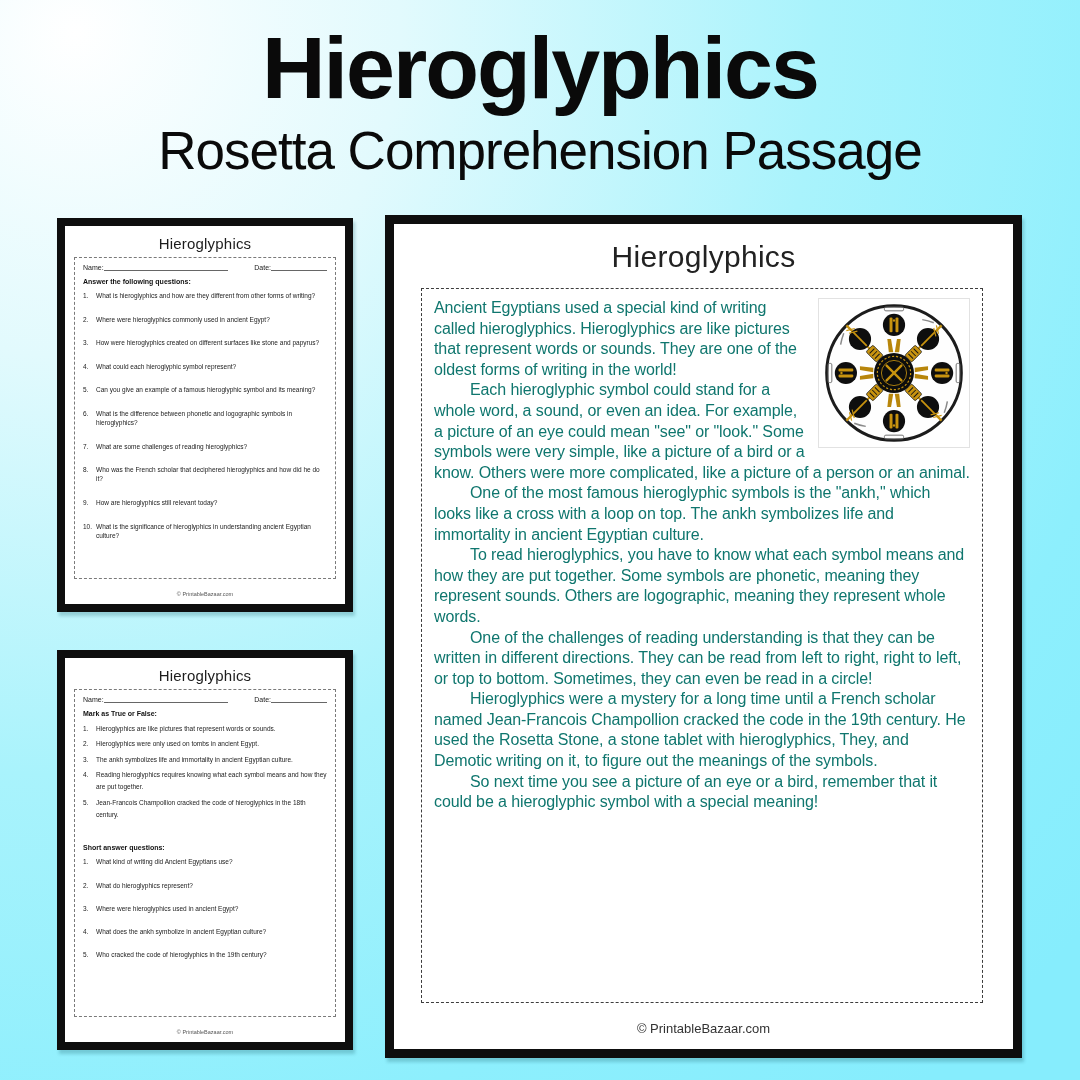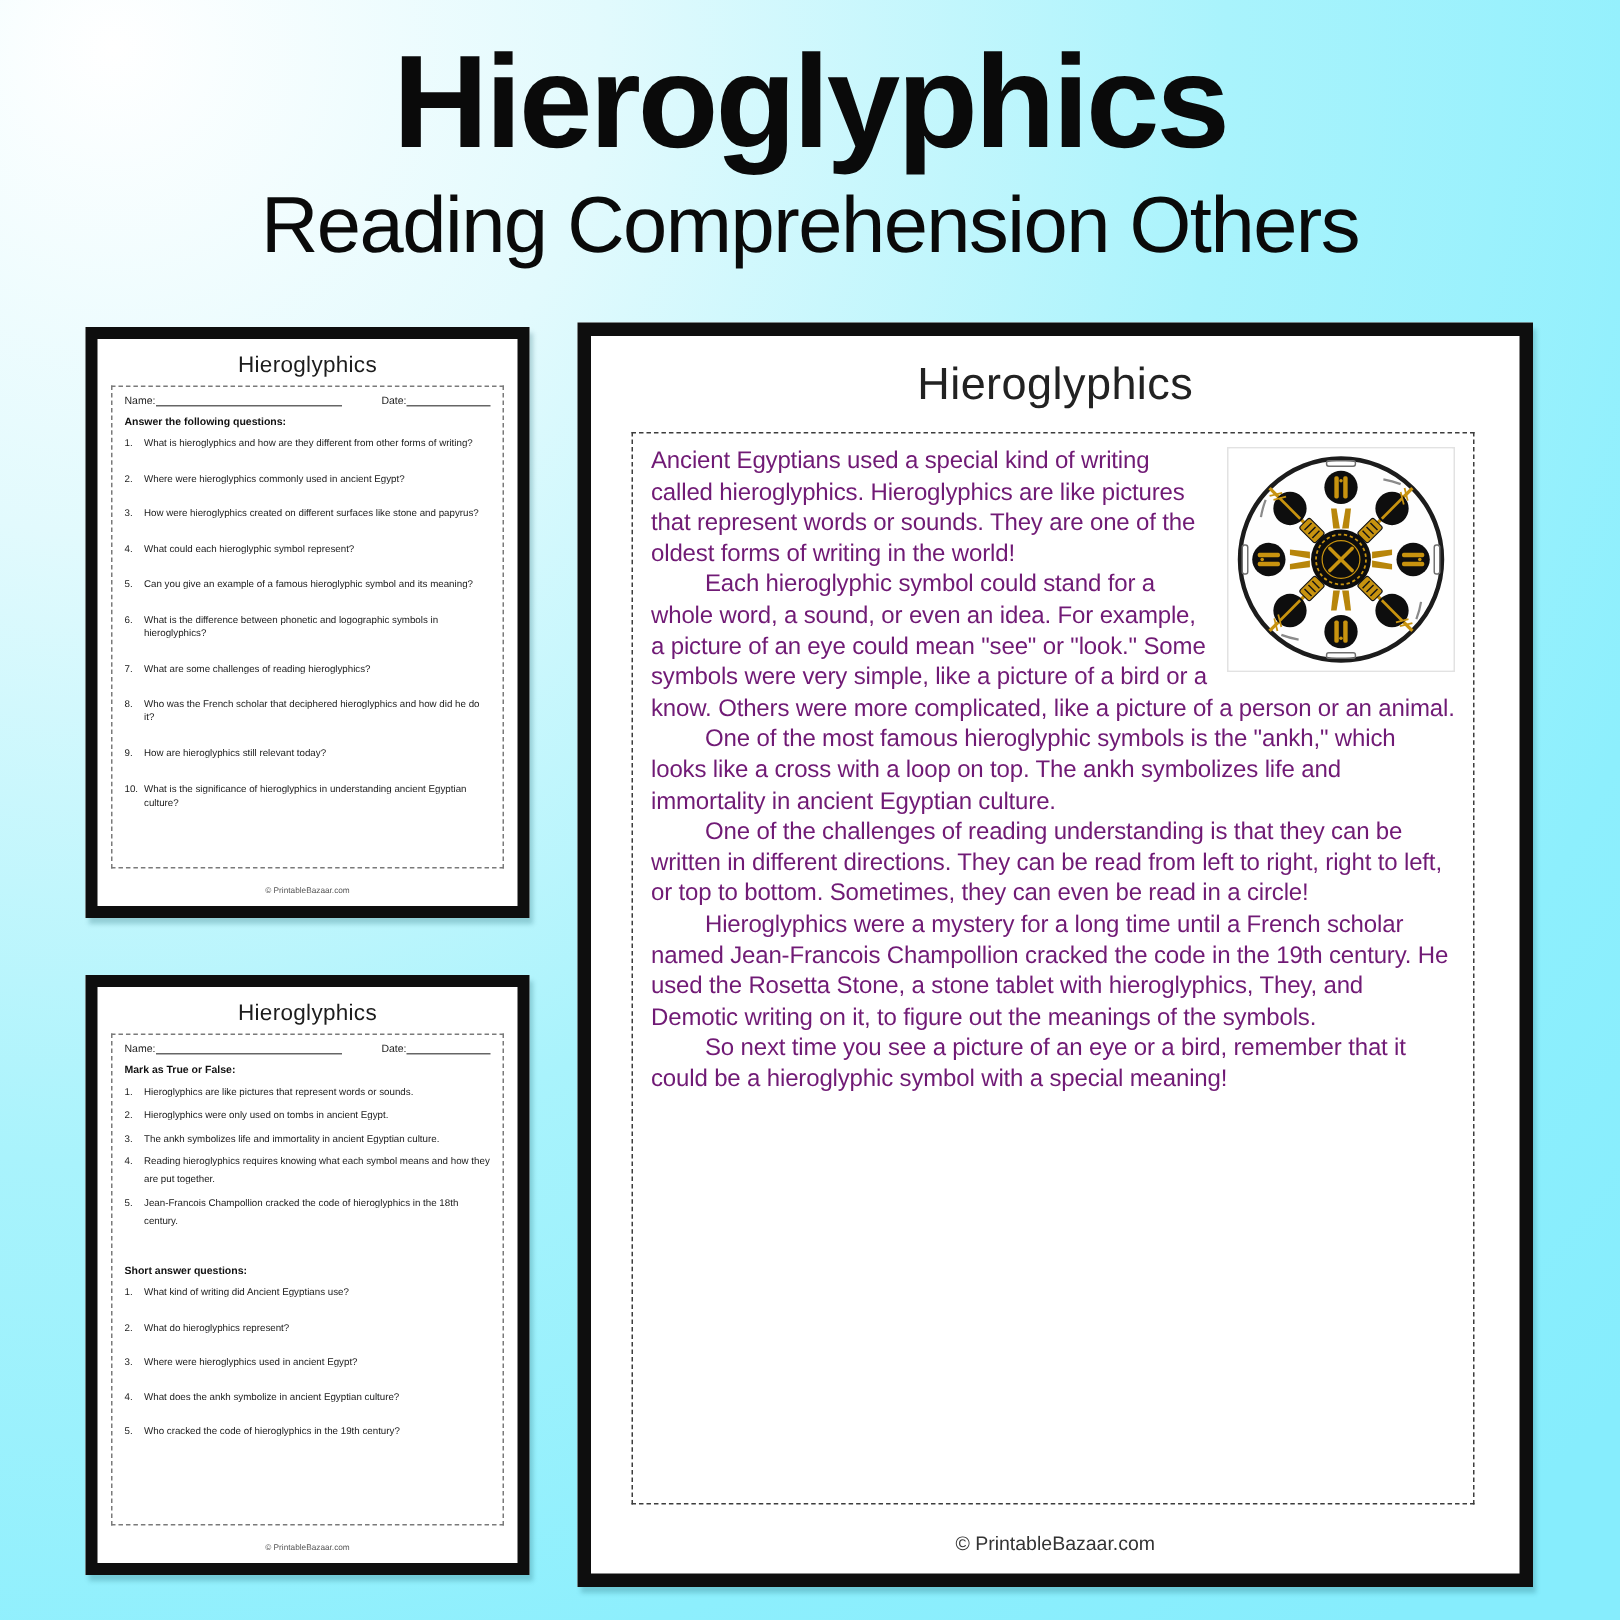--- a/index.html
+++ b/index.html
@@ -41,33 +41,33 @@
   .ws-footer { position:absolute; bottom:7px; left:0; width:100%; text-align:center;
                font-size:5.5px; color:#555; }
 
   
   .p3-title { position:absolute; top:16px; left:0; width:100%; text-align:center;
               font-size:30px; font-weight:400; color:#222; letter-spacing:.3px; }
   .p3-box { position:absolute; left:27px; right:30px; top:64px; bottom:46px;
             border:1.6px dashed #3d3d3d; padding:9px 12px; overflow:hidden; }
   .med-img { float:right; width:152px; height:150px; margin:0 0 6px 10px;
              background:#fff; border:1px solid #e2e2e2; }
-  .passage-text { font-size:16px; line-height:20.6px; color:#701a75; letter-spacing:-0.1px; }
+  .passage-text { font-size:16px; line-height:20.6px; color:#0f766e; letter-spacing:-0.1px; }
   .passage-text p { margin:0; text-indent:36px; }
   .passage-text p:first-of-type { text-indent:0; }
   .p3-footer { position:absolute; bottom:13px; left:0; width:100%; text-align:center;
                font-size:13px; color:#333; }
   svg { display:block; }
 </style>
 </head>
 <body>
 
 <div class="hdr">
   <div class="title">Hieroglyphics</div>
-  <div class="subtitle">Reading Comprehension Others</div>
+  <div class="subtitle">Rosetta Comprehension Passage</div>
 </div>
 
 <div class="page page1">
   <div class="ws-title">Hieroglyphics</div>
   <div class="ws-box">
     <div class="nd-row">
       <span>Name:</span>
       <span class="nd-line nd-name-line"></span>
       <span class="nd-date-group">
         <span>Date:</span>
@@ -250,20 +250,21 @@
     </div>
     <div class="passage-text">
 
         <p>Ancient Egyptians used a special kind of writing called hieroglyphics. Hieroglyphics are like pictures that represent words or sounds. They are one of the oldest forms of writing in the world!</p>
 
 
         <p>Each hieroglyphic symbol could stand for a whole word, a sound, or even an idea. For example, a picture of an eye could mean "see" or "look." Some symbols were very simple, like a picture of a bird or a know. Others were more complicated, like a picture of a person or an animal.</p>
 
         <p>One of the most famous hieroglyphic symbols is the "ankh," which looks like a cross with a loop on top. The ankh symbolizes life and immortality in ancient Egyptian culture.</p>
 
+        <p>To read hieroglyphics, you have to know what each symbol means and how they are put together. Some symbols are phonetic, meaning they represent sounds. Others are logographic, meaning they represent whole words.</p>
 
         <p>One of the challenges of reading understanding is that they can be written in different directions. They can be read from left to right, right to left, or top to bottom. Sometimes, they can even be read in a circle!</p>
 
         <p>Hieroglyphics were a mystery for a long time until a French scholar named Jean-Francois Champollion cracked the code in the 19th century. He used the Rosetta Stone, a stone tablet with hieroglyphics, They, and Demotic writing on it, to figure out the meanings of the symbols.</p>
 
 
         <p>So next time you see a picture of an eye or a bird, remember that it could be a hieroglyphic symbol with a special meaning!</p>
       </div>
   </div>
   <div class="p3-footer">© PrintableBazaar.com</div>

